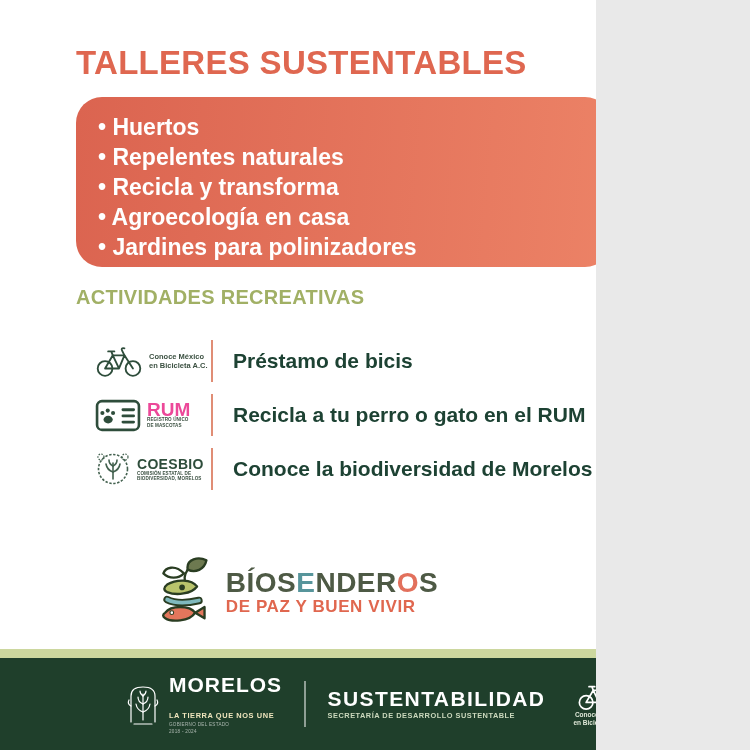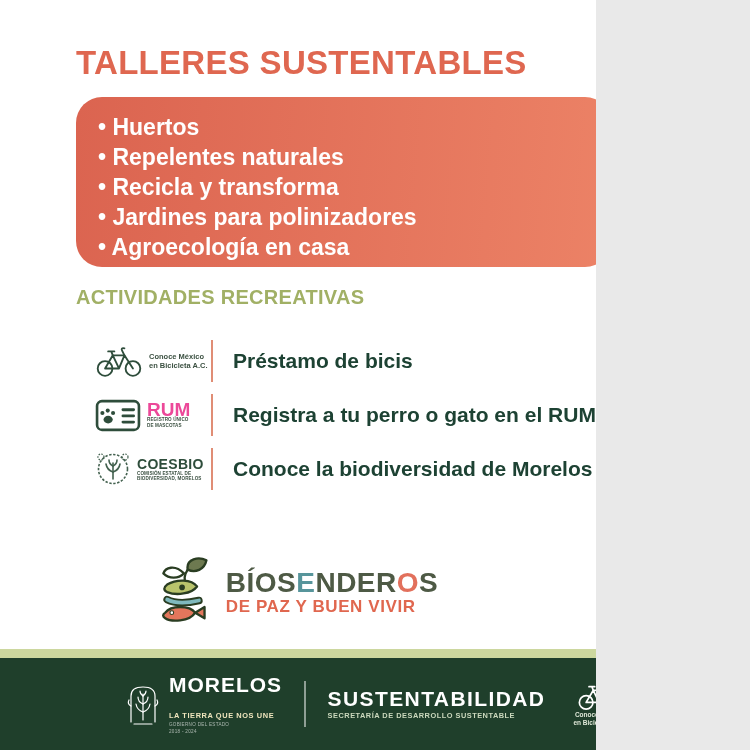--- a/index.html
+++ b/index.html
@@ -60,22 +60,22 @@
 
 <div class="poster">
 
   <div class="title-talleres">TALLERES SUSTENTABLES</div>
 
   <div class="coral-box">
     <ul>
       <li>Huertos</li>
       <li>Repelentes naturales</li>
       <li>Recicla y transforma</li>
+      <li>Agroecología en casa</li>
       <li>Jardines para polinizadores</li>
-      <li>Agroecología en casa</li>
     </ul>
   </div>
 
   <svg class="face-illustration" width="153" height="325" viewBox="0 0 153 325">
 
     <path d="M153 14 C 70 8 30 34 40 66 C 48 92 100 100 153 90 Z" fill="#6d7950" stroke="#23381f" stroke-width="11" stroke-linejoin="round"></path>
     <path d="M58 88 Q 56 102 70 110" fill="none" stroke="#23381f" stroke-width="11" stroke-linecap="round"></path>
 
     <path d="M153 102 C 95 96 64 114 66 138 C 68 166 108 178 153 172 Z" fill="#c6ce72" stroke="#23381f" stroke-width="11" stroke-linejoin="round"></path>
     <path d="M153 150 C 112 158 92 148 96 132 C 99 120 126 117 146 121" fill="none" stroke="#23381f" stroke-width="10" stroke-linecap="round"></path>
@@ -130,21 +130,21 @@
               <path d="M34 28 H47"></path>
           </g>
         </svg>
         <div class="org-stack">
           <div class="org-rum">RUM</div>
           <div class="org-tiny">REGISTRO ÚNICO</div>
           <div class="org-tiny">DE MASCOTAS</div>
         </div>
       </div>
       <div class="row-divider"></div>
-      <div class="activity-label">Registra a tu perro o gato en el RUM</div>
+      <div class="activity-label">Recicla a tu perro o gato en el RUM</div>
     </div>
 
     <div class="activity-row">
       <div class="org-zone">
         <svg width="36" height="38" viewBox="0 0 36 38">
           <circle cx="18" cy="19" r="14.5" fill="none" stroke="#43614f" stroke-width="1.6" stroke-dasharray="2.4 1.6"></circle>
           <g fill="none" stroke="#43614f" stroke-width="1.6" stroke-linecap="round">
             <path d="M18 29 V13"></path>
             <path d="M18 22 Q12 20 11 14"></path>
               <path d="M18 22 Q24 20 25 14"></path>

